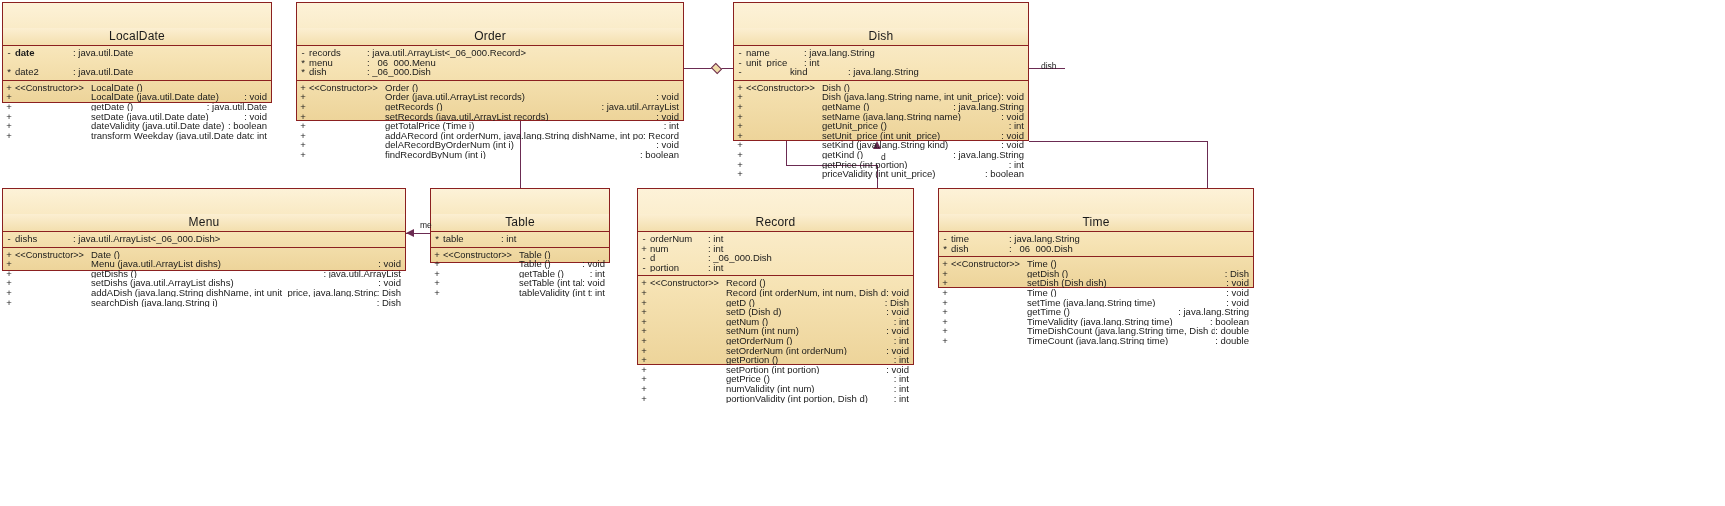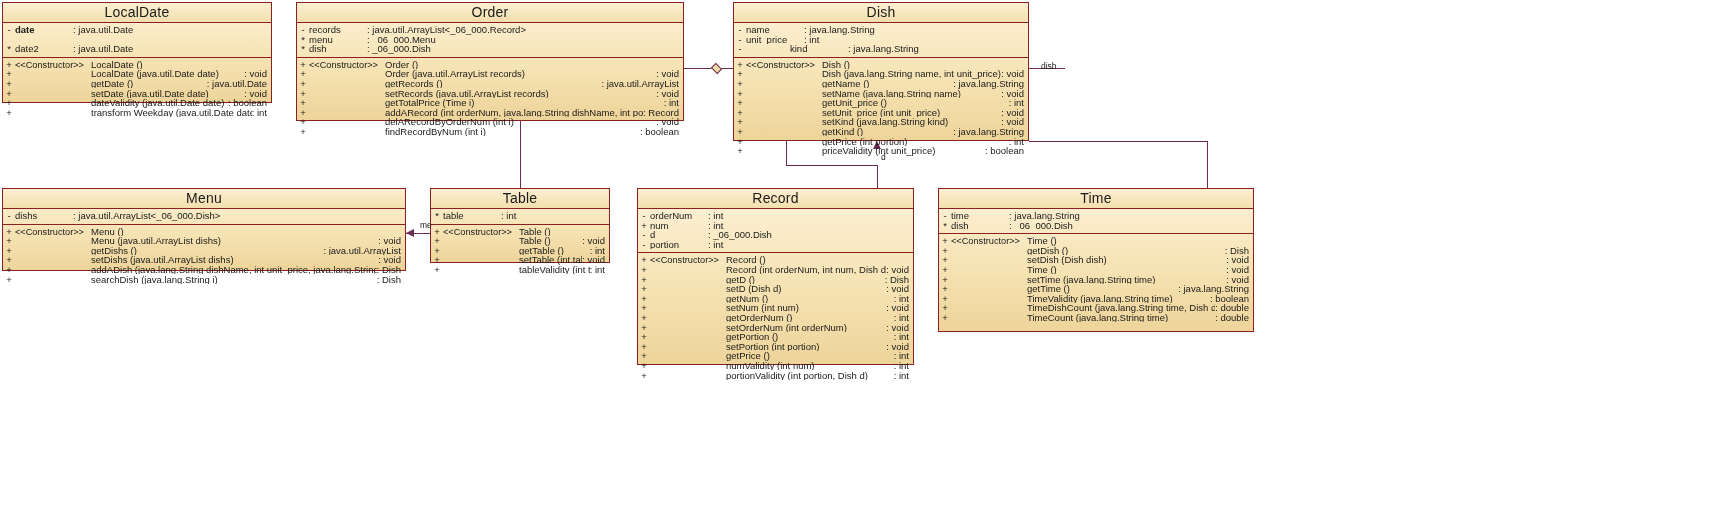--- a/index.html
+++ b/index.html
@@ -16,23 +16,24 @@
     background:linear-gradient(180deg,#fdf2d8 0%,#f6e3b4 55%,#edd49a 100%);
     box-sizing:border-box;
     font-size:9.5px;
     color:#1a1a1a;
     line-height:1.0;
   }
   .uml .title{
     text-align:center;
     border-bottom:1px solid #8b2020;
     padding:2px 0 3px 0;
-    font-size:14px;
+    font-size:12px;
     background:linear-gradient(180deg,#fcefd2 0%,#f3dfae 100%);
     letter-spacing:.2px;
+    margin-top:25px;
   }
   .uml .compartment{
     border-bottom:1px solid #8b2020;
     padding:2px 0 3px 0;
   }
   .uml .compartment:last-child{border-bottom:none;}
   .row{
     display:flex;
     align-items:baseline;
     white-space:nowrap;
@@ -308,21 +309,21 @@
           <div class="row attr">
             <span class="vis">-</span>
             <span class="nm attr-name" style="min-width: 58px;">dishs</span>
             <span class="ty attr-type">: java.util.ArrayList&lt;_06_000.Dish&gt;</span>
           </div>
         </div>
         <div class="compartment">
           <div class="row op">
             <span class="vis">+</span>
             <span class="stereo" style="min-width: 72px;">&lt;&lt;Constructor&gt;&gt;</span>
-            <span class="op-sig">Menu ()</span>
+            <span class="op-sig">Date ()</span>
             <span class="op-ret"></span>
           </div>
           <div class="row op">
             <span class="vis">+</span>
             <span class="stereo" style="min-width: 72px;"></span>
             <span class="op-sig">Menu (java.util.ArrayList dishs)</span>
             <span class="op-ret">: void</span>
           </div>
           <div class="row op">
             <span class="vis">+</span>
@@ -490,21 +491,21 @@
             <span class="op-ret">: int</span>
           </div>
           <div class="row op">
             <span class="vis">+</span>
             <span class="stereo" style="min-width: 72px;"></span>
             <span class="op-sig">portionValidity (int portion, Dish d)</span>
             <span class="op-ret">: int</span>
           </div>
         </div>
       </div>
-      <div class="uml" style="left: 938px; top: 188px; width: 316px; height: 144px;">
+      <div class="uml" style="left: 938px; top: 188px; width: 316px; height: 100px;">
         <div class="title">Time</div>
         <div class="compartment">
           <div class="row attr">
             <span class="vis">-</span>
             <span class="nm attr-name" style="min-width: 58px;">time</span>
             <span class="ty attr-type">: java.lang.String</span>
           </div>
           <div class="row attr">
             <span class="vis">*</span>
             <span class="nm attr-name" style="min-width: 58px;">dish</span>

